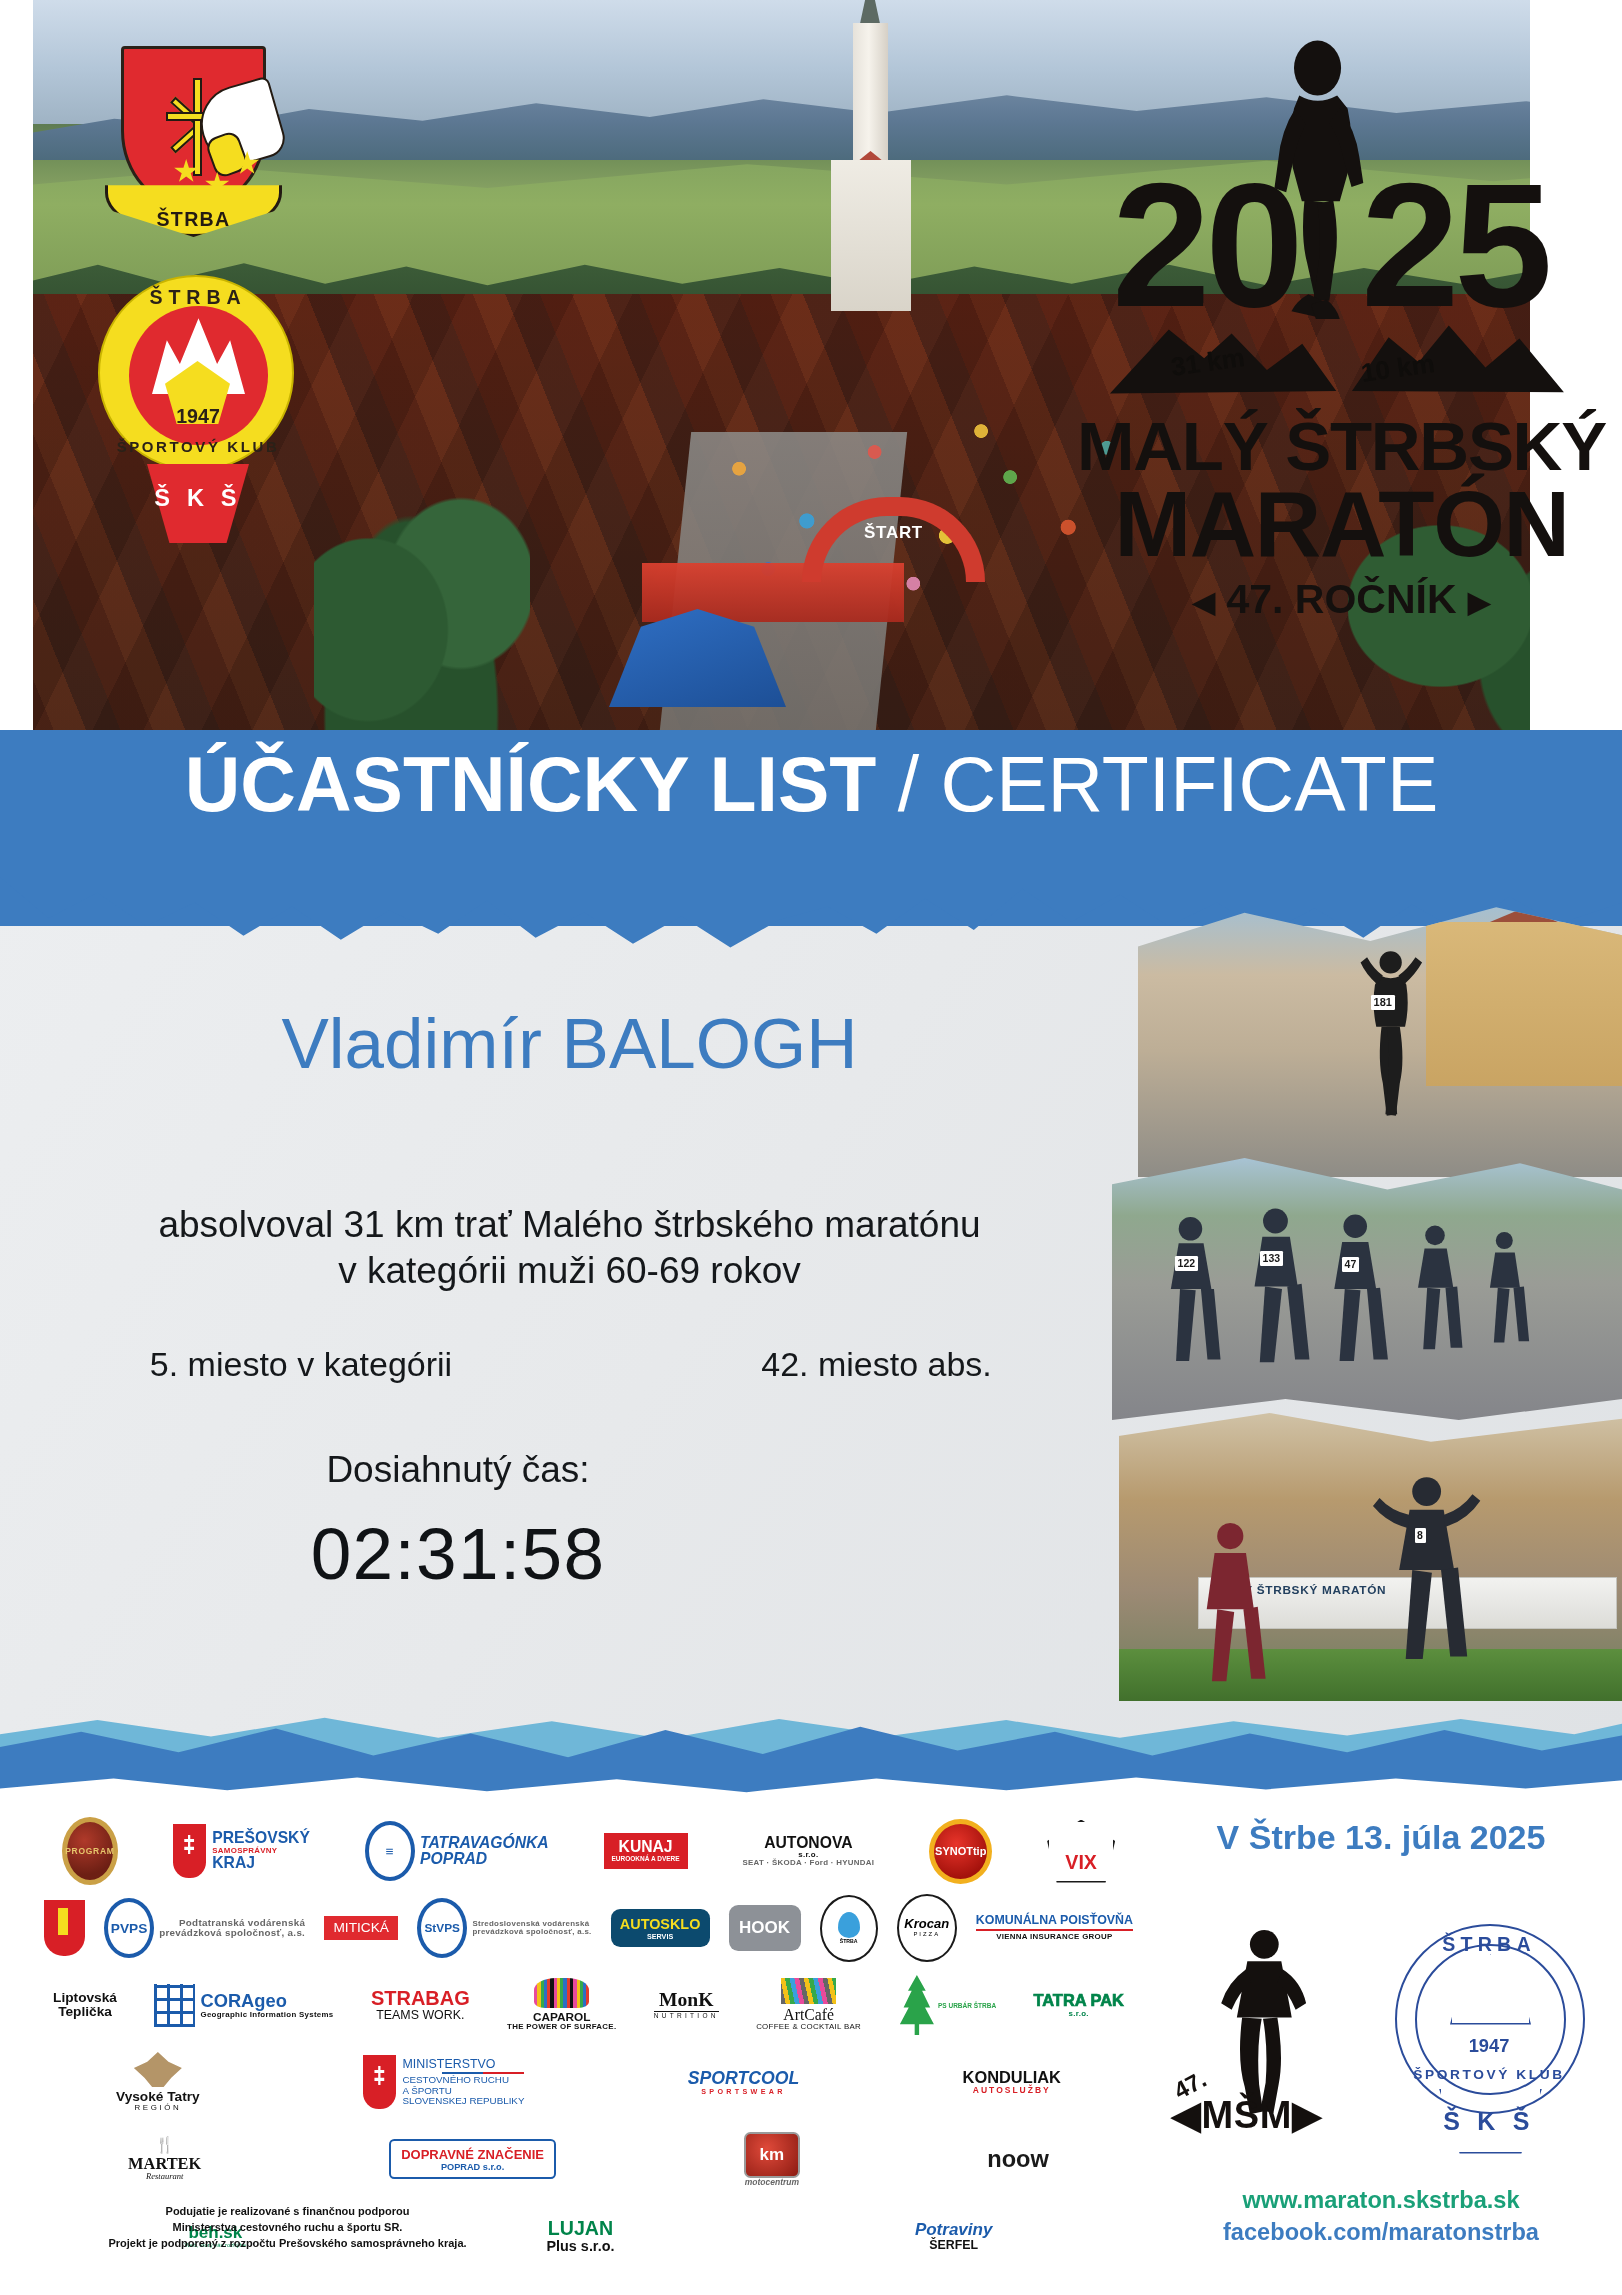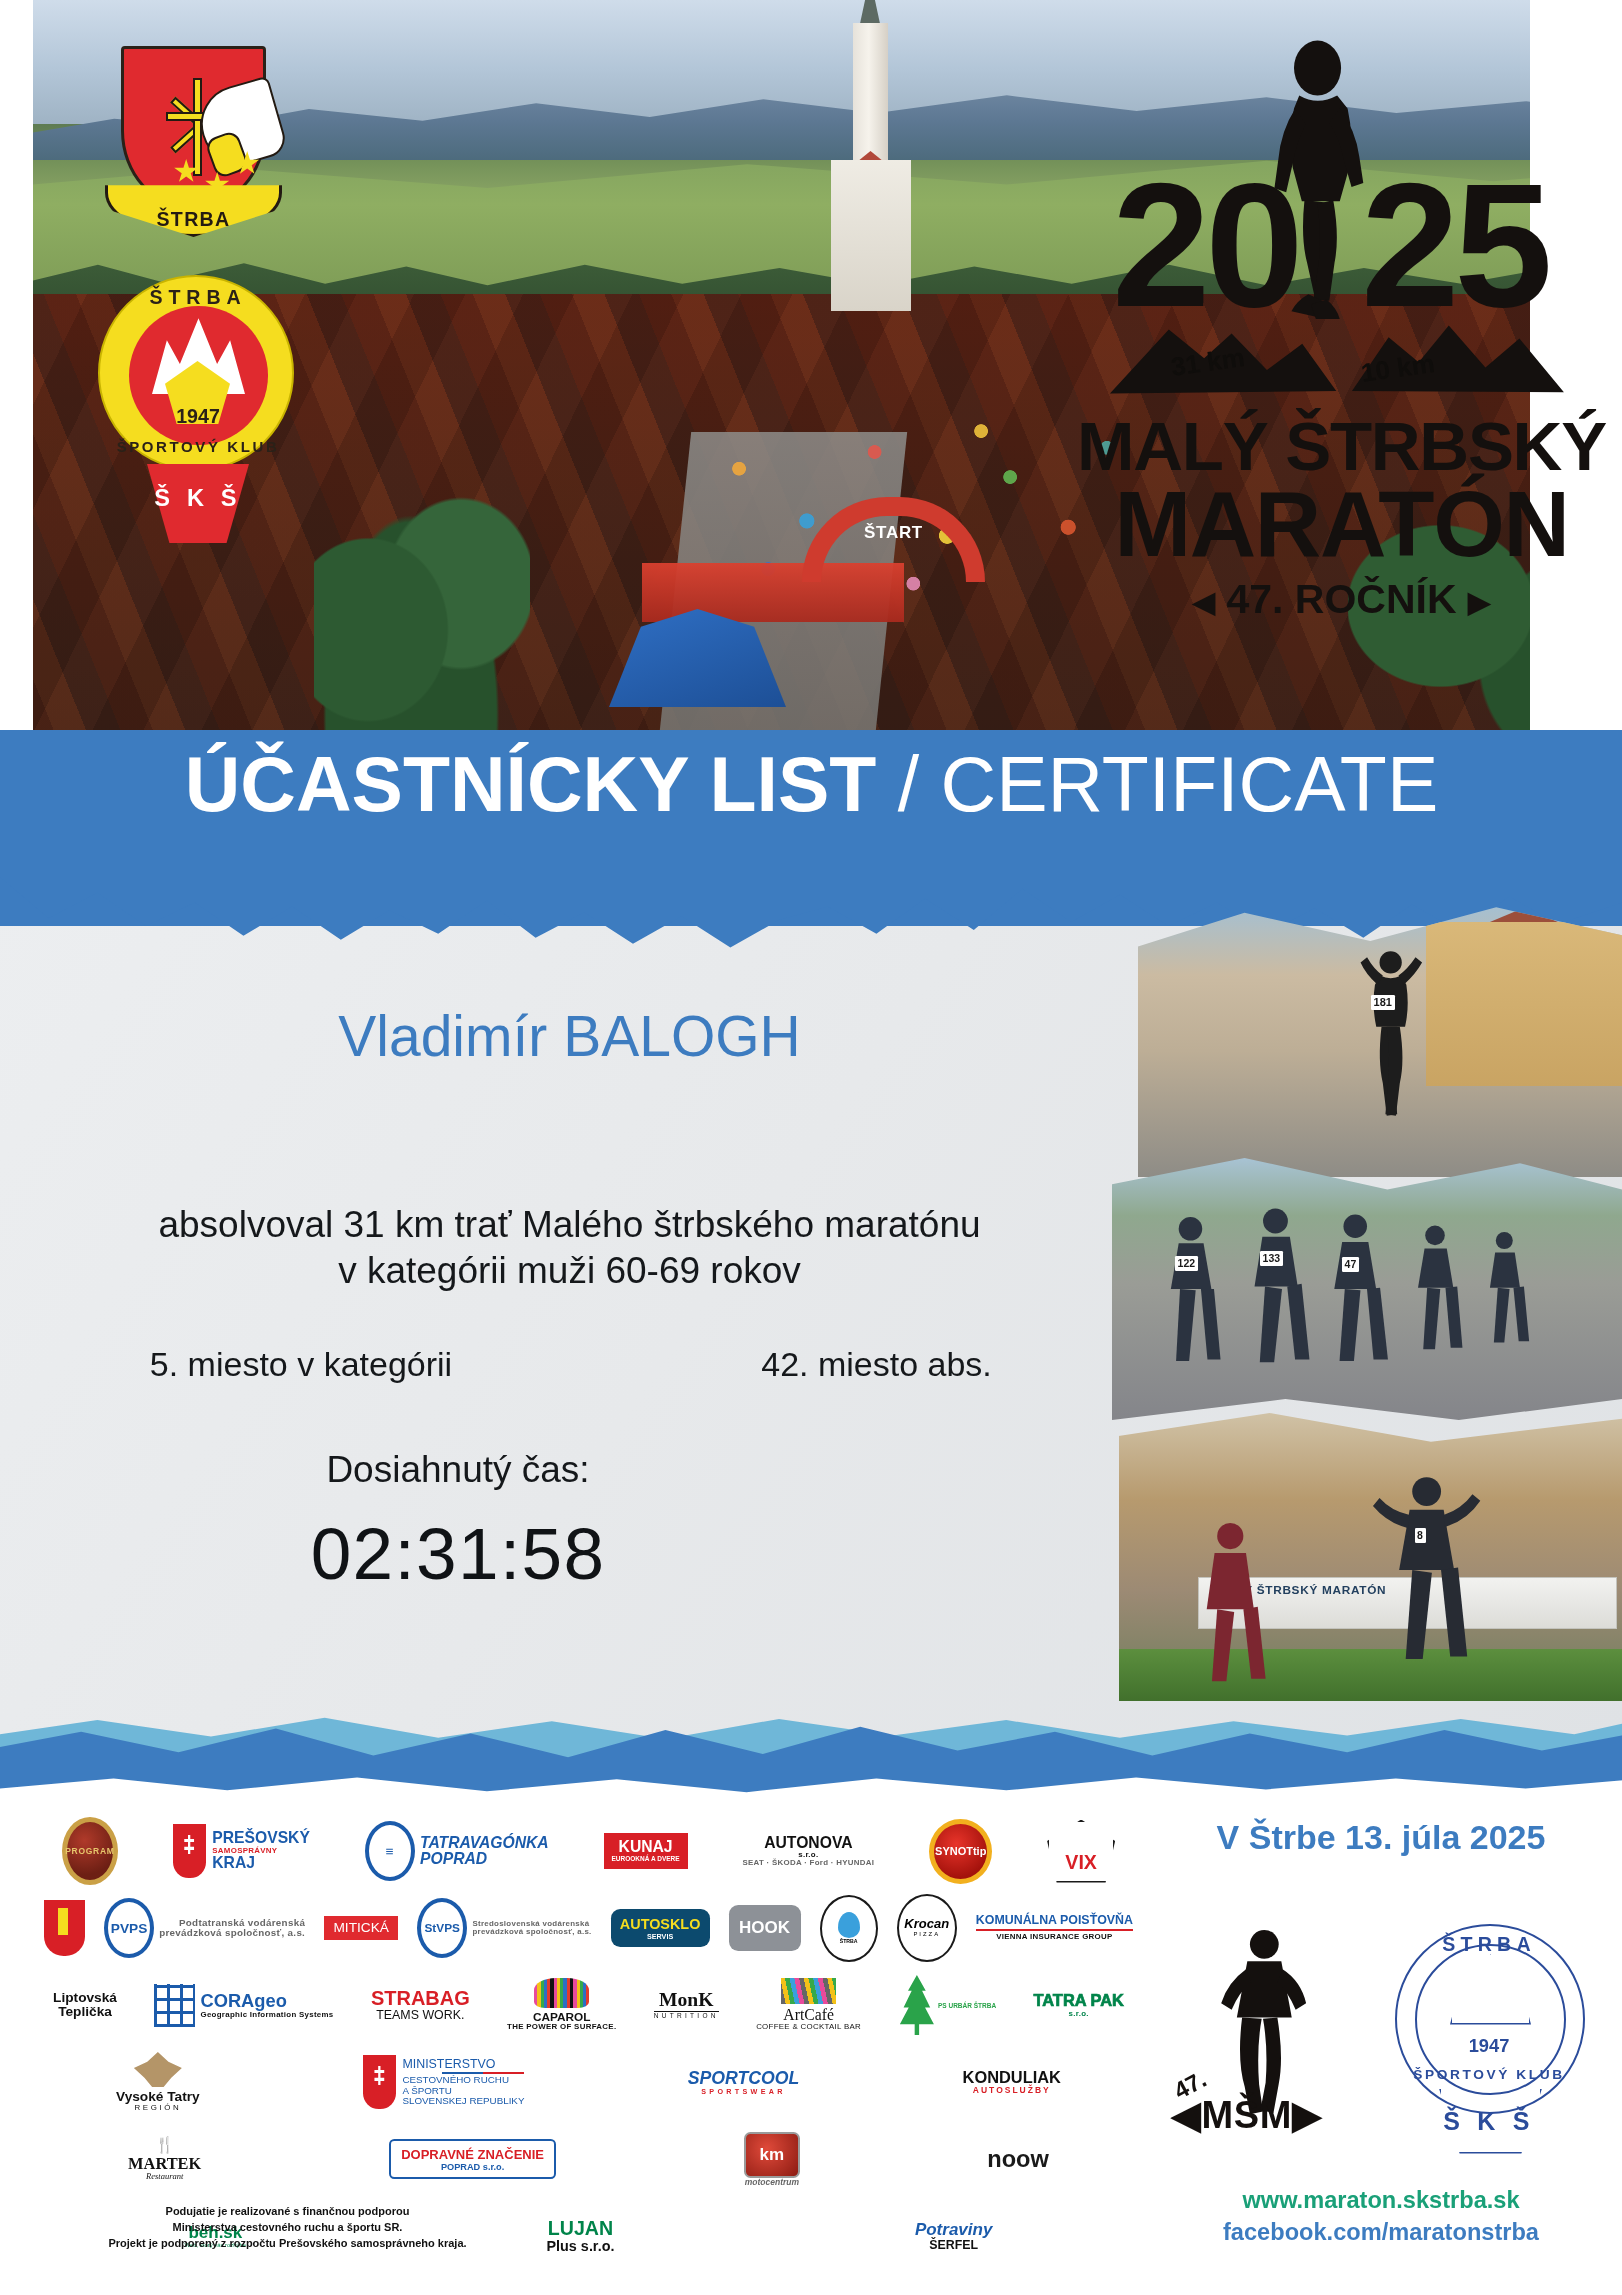--- a/index.html
+++ b/index.html
@@ -255,21 +255,21 @@
   .band-title .light { font-weight:400;margin-top:32px; }
 
   
   .body-bg {
     position:absolute; left:0; top:870px; width:1623px; height:870px;
     background: linear-gradient(125deg,#eceef0 0%, #e7e9eb 45%, #dfe2e5 100%);
     z-index:-1;
   }
   .cert-name {
     position:absolute; left:59px; top:1008px; width:1021px; text-align:center;
-    color:#3d7cc0; font-size:57px; font-weight:400; line-height:1;
+    color:#3d7cc0; font-size:71px; font-weight:400; line-height:1;
   }
   .cert-line1, .cert-line2 {
     position:absolute; left:59px; width:1021px; text-align:center;
     color:#15181b; font-size:37px; line-height:1.28;
   }
   .cert-line1 { top:1201px; }
   .cert-line2 { top:1247px; }
   .place-cat {
     position:absolute; left:85px; top:1345px; width:432px; text-align:center;
     color:#15181b; font-size:34px;

